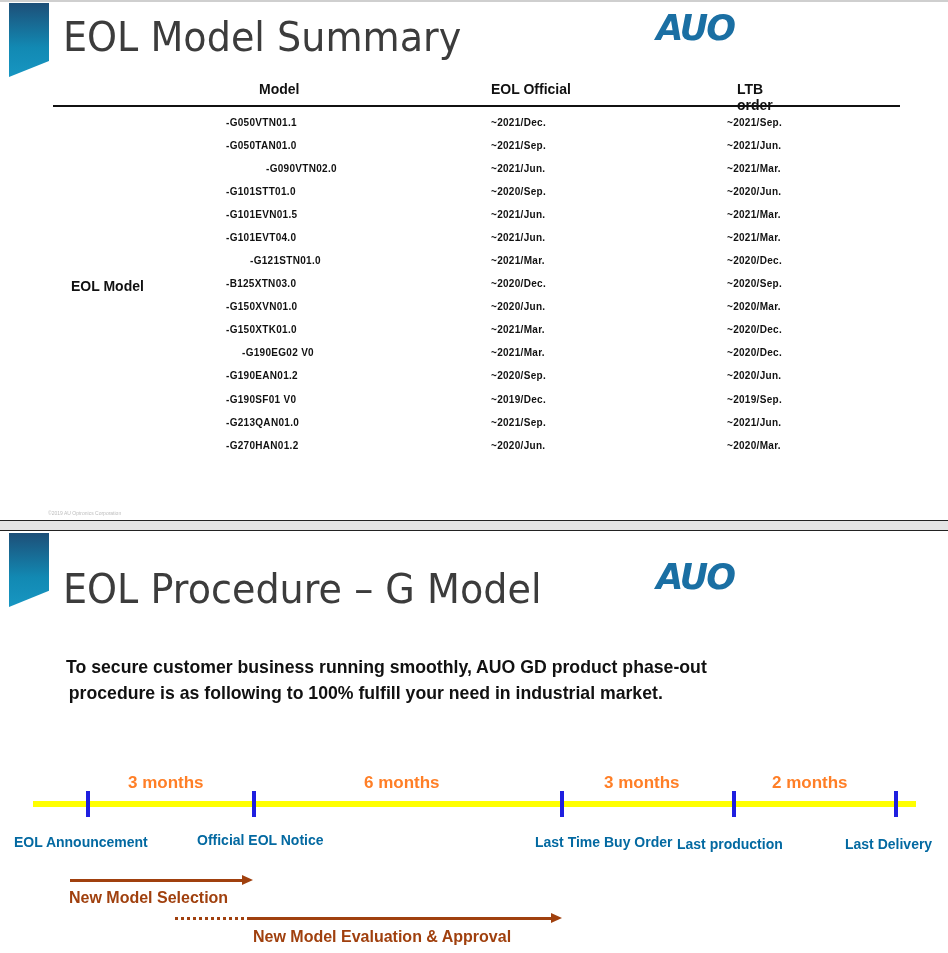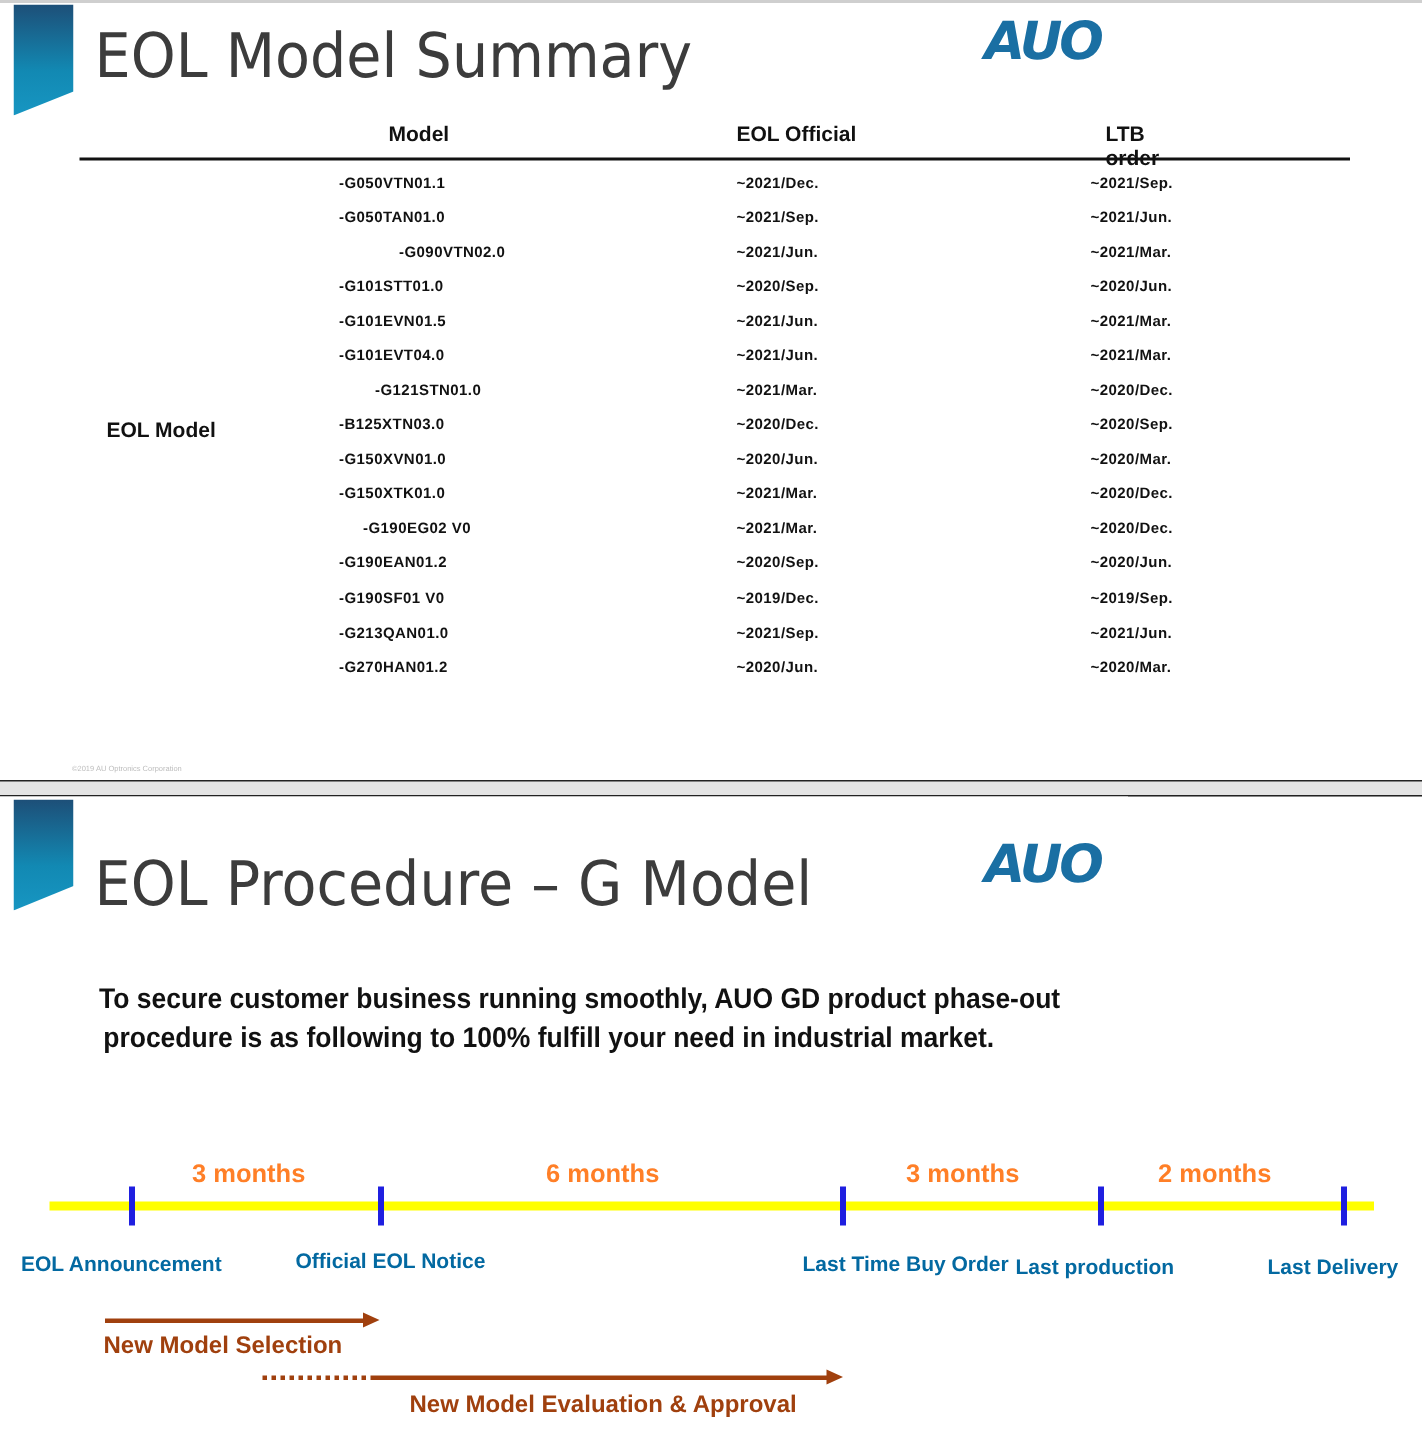--- a/index.html
+++ b/index.html
@@ -174,14 +174,14 @@
   <div class="milestone" style="left:490px;padding-left:45px;">Last Time Buy Order</div>
   <div class="milestone" style="left:677px;top:836px;">Last production</div>
   <div class="milestone" style="left:845px;top:836px;">Last Delivery</div>
 </div>
 
 <div>
   <div class="arrow" style="left:70px;top:879px;width:173px;"></div>
   <div class="phase" style="left:69px;top:889px;">New Model Selection</div>
   <div class="dotted" style="left:175px;top:917px;width:75px;"></div>
   <div class="arrow" style="left:250px;top:917px;width:302px;"></div>
-  <div class="phase" style="left:253px;top:928px;margin-left:20px;">New Model Evaluation &amp; Approval</div>
+  <div class="phase" style="left:253px;top:928px;">New Model Evaluation &amp; Approval</div>
 </div>
 
 </body></html>

